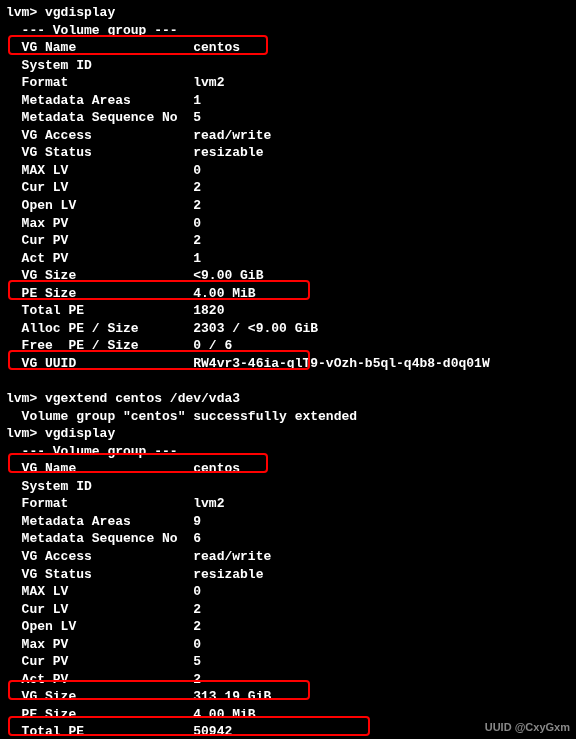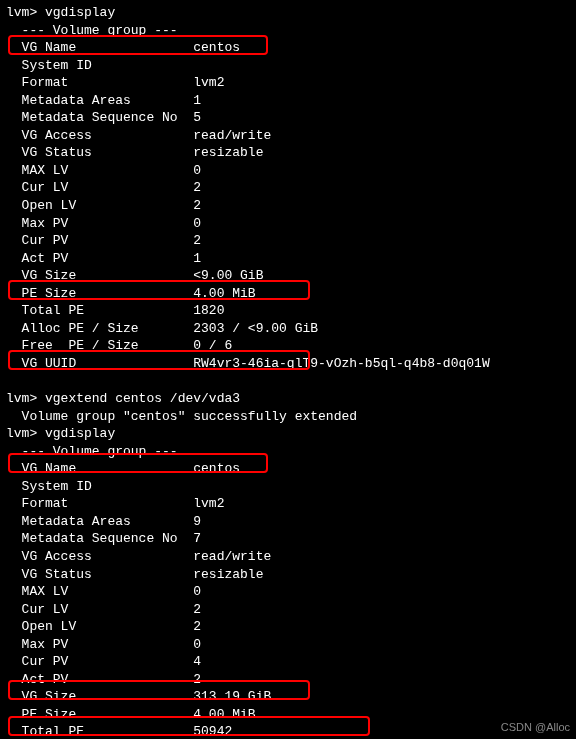--- a/index.html
+++ b/index.html
@@ -1,15 +1,15 @@
 <!DOCTYPE html>
 <html><head>
 <meta charset="utf-8">
 <style>
-  * { margin: 0; padding: 0; box-sizing: border-box; }
+  * { margin: 0; padding: 0; box-sizing: border-box; font-weight: bold; }
   body {
     background: #000;
     color: #fff;
     font-family: "Courier New", monospace;
     font-size: 13px;
     line-height: 1.35;
     padding: 4px 6px;
     width: 576px;
     height: 739px;
     overflow: hidden;
@@ -59,33 +59,33 @@
 
 <div class="line">lvm&gt; vgextend centos /dev/vda3</div>
 <div class="line">  Volume group "centos" successfully extended</div>
 
 <div class="line">lvm&gt; vgdisplay</div>
 <div class="line">  --- Volume group ---</div>
 <div class="line">  VG Name               centos</div>
 <div class="line">  System ID</div>
 <div class="line">  Format                lvm2</div>
 <div class="line">  Metadata Areas        9</div>
-<div class="line">  Metadata Sequence No  7</div>
+<div class="line">  Metadata Sequence No  6</div>
 <div class="line">  VG Access             read/write</div>
 <div class="line">  VG Status             resizable</div>
 <div class="line">  MAX LV                0</div>
 <div class="line">  Cur LV                2</div>
 <div class="line">  Open LV               2</div>
 <div class="line">  Max PV                0</div>
-<div class="line">  Cur PV                4</div>
+<div class="line">  Cur PV                5</div>
 <div class="line">  Act PV                2</div>
 <div class="line">  VG Size               313.19 GiB</div>
 <div class="line">  PE Size               4.00 MiB</div>
 <div class="line">  Total PE              50942</div>
 
-<div class="watermark">CSDN @Alloc</div>
+<div class="watermark">UUID @CxyGxm</div>
 
 <div class="highlight-box" style="top: 35px; left: 8px; width: 260px; height: 20px;"></div>
 <div class="highlight-box" style="top: 280px; left: 8px; width: 302px; height: 20px;"></div>
 <div class="highlight-box" style="top: 350px; left: 8px; width: 302px; height: 20px;"></div>
 <div class="highlight-box" style="top: 453px; left: 8px; width: 260px; height: 20px;"></div>
 <div class="highlight-box" style="top: 680px; left: 8px; width: 302px; height: 20px;"></div>
 <div class="highlight-box" style="top: 716px; left: 8px; width: 362px; height: 20px;"></div>
 
 </body></html>

